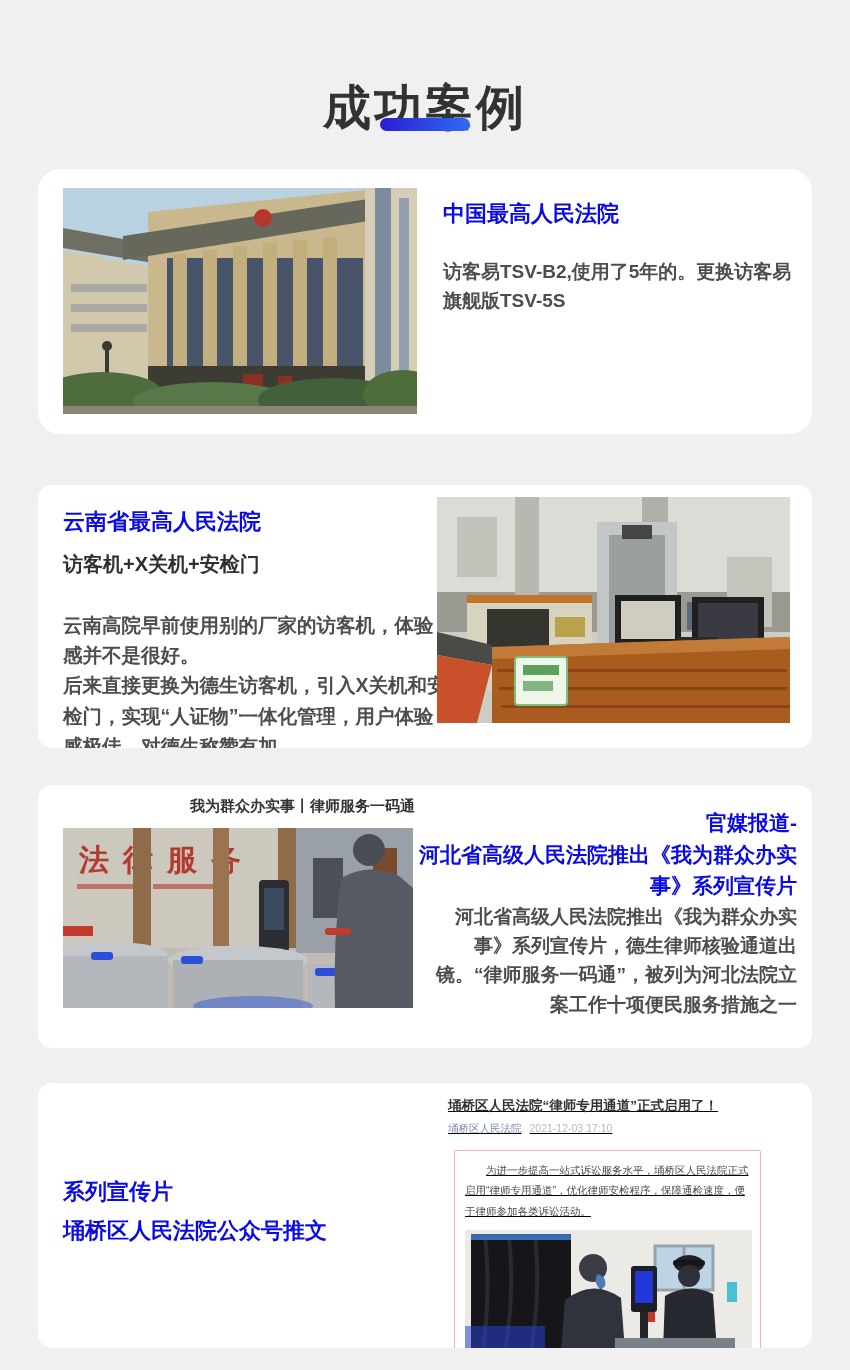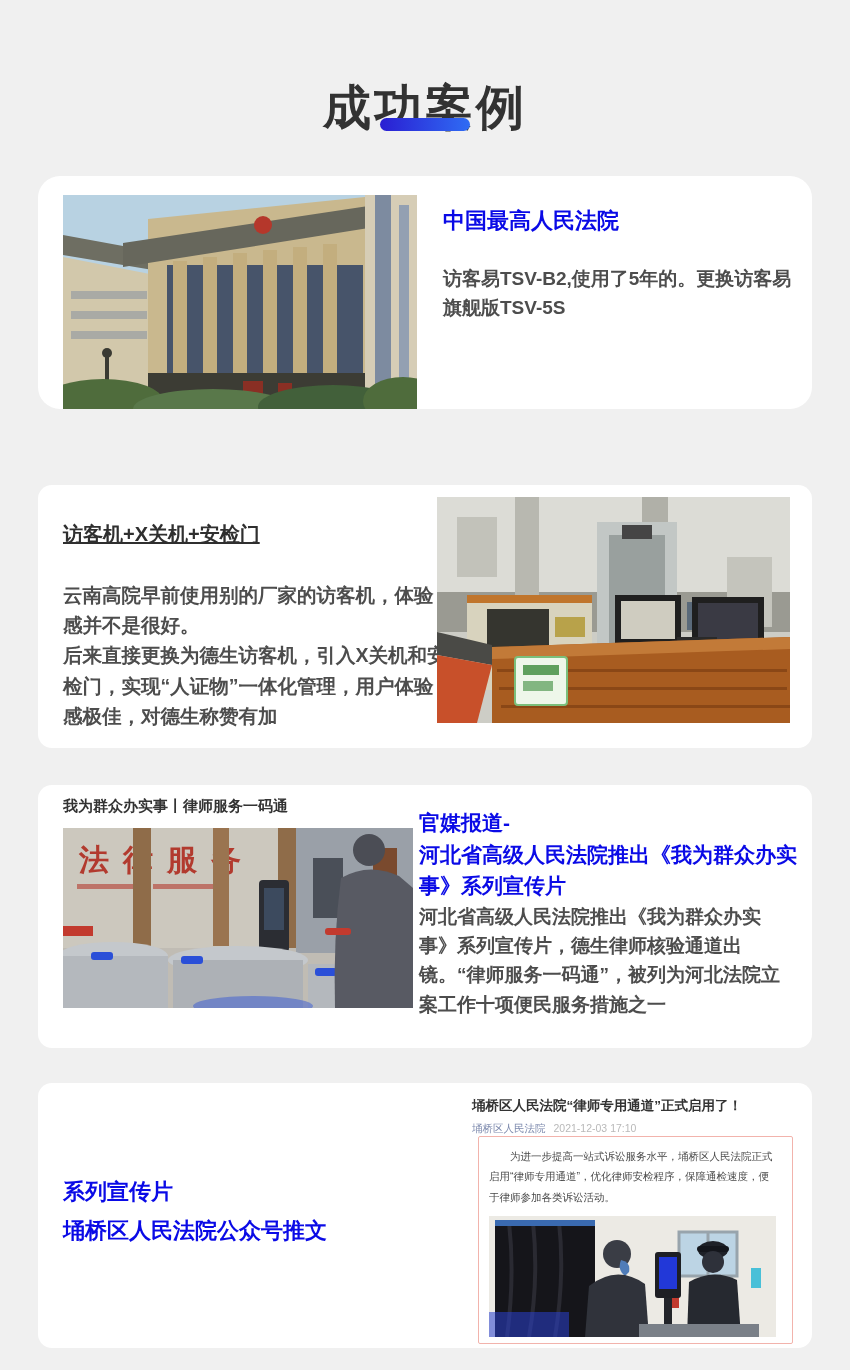--- a/index.html
+++ b/index.html
@@ -19,64 +19,64 @@
   .accent-bar {
     position:absolute; top:118px; left:380px;
     width:90px; height:13px; border-radius:7px;
     background:linear-gradient(90deg,#2a1ed2 0%,#2f6cf4 100%);
   }
   .card {
     position:absolute; left:38px; width:774px;
     background:#ffffff; border-radius:14px;
     overflow:hidden;
   }
-  #card1 { top:176px; height:233px;border-radius:22px; }
+  #card1 { top:169px; height:265px;border-radius:22px; }
   #card2 { top:485px; height:263px; }
-  #card3 { top:785px; height:263px; }
+  #card3 { top:785px; height:263px;text-align:right; }
   #card4 { top:1083px; height:265px; }
 
   .photo { position:absolute; overflow:hidden; background:#dddddd; }
   .photo svg { display:block; width:100%; height:100%; }
 
   
   .photo-c1 { left:25px; top:19px; width:354px; height:226px; }
   .c1-text { position:absolute; left:405px; top:30px; width:352px; }
   .blue-title { font-size:22px; font-weight:700; color:#0a0ae6; }
   .body-p { font-size:19px; font-weight:700; color:#4d4d4d; line-height:1.55; }
   .c1-p1 { margin-top:40px; }
   .c1-p2 { margin-top:28px; }
 
   
   .c2-text { position:absolute; left:25px; top:22px; width:388px; }
-  .c2-subtitle { margin-top:14px; font-size:20px; font-weight:700; color:#2f2f2f;text-decoration:underline; }
+  .c2-subtitle { margin-top:14px; font-size:20px; font-weight:700; color:#2f2f2f; }
   .c2-p1 { margin-top:32px; font-size:19.5px; }
   .c2-p2 { margin-top:0; font-size:19.5px; }
   .photo-c2 { left:399px; top:12px; width:353px; height:226px; }
 
   
   .c3-left { position:absolute; left:25px; top:12px; width:352px; }
   .inset-title { font-size:15px; font-weight:700; color:#333333; }
   .inset-byline { margin-top:8px; font-size:11.5px; color:#b9b9b9; }
   .inset-source { color:#a8786a; margin-right:10px; }
   .photo-c3 { position:relative; margin-top:12px; width:350px; height:180px; }
   .c3-right { position:absolute; left:381px; top:22px; width:378px; }
   .c3-title { font-size:21px; font-weight:700; color:#0a0ae6; line-height:1.5; }
   .c3-p { font-size:19px; }
 
   
   .c4-left { position:absolute; left:25px; top:90px; width:380px; }
   .c4-title { font-size:22px; font-weight:700; color:#0a0ae6; line-height:1.75; }
-  .c4-article { position:absolute; left:434px; top:14px; width:352px; }
+  .c4-article { position:absolute; left:410px; top:14px; width:352px;text-decoration:underline; }
   .art-title { font-size:13.5px; font-weight:700; color:#333333; }
   .art-byline { margin-top:7px; font-size:10.5px; color:#b9b9b9; }
   .art-source { color:#7c89ad; margin-right:8px; }
   .red-box {
-    margin-left:6px; width:285px;
+    margin-top:14px; margin-left:6px; width:285px;
     border:1px solid #f2b3ac; border-radius:2px;
-    padding:9px 18px 6px 10px; background:#ffffff;
+    padding:9px 10px 6px 10px; background:#ffffff;
   }
   .box-text { font-size:10.5px; font-weight:400; color:#4a4a4a; line-height:1.95; text-indent:2em; }
   .photo-c4 { position:relative; margin-top:9px; width:287px; height:121px; }
 </style>
 </head>
 <body>
 
 <h1 class="page-title">成功案例</h1>
 <div class="accent-bar"></div>
 
@@ -115,20 +115,21 @@
     </svg>
   </div>
   <div class="c1-text">
     <div class="blue-title">中国最高人民法院</div>
     <div class="body-p c1-p2">访客易TSV-B2,使用了5年的。更换访客易旗舰版TSV-5S</div>
   </div>
 </section>
 
 <section class="card" id="card2">
   <div class="c2-text">
+    <div class="blue-title">云南省最高人民法院</div>
     <div class="c2-subtitle">访客机+X关机+安检门</div>
     <div class="body-p c2-p1">云南高院早前使用别的厂家的访客机，体验感并不是很好。</div>
     <div class="body-p c2-p2">后来直接更换为德生访客机，引入X关机和安检门，实现“人证物”一体化管理，用户体验感极佳，对德生称赞有加</div>
   </div>
   <div class="photo photo-c2">
     <svg viewBox="0 0 353 226" preserveAspectRatio="none">
       <rect x="0" y="0" width="353" height="226" fill="#cdcdc6"></rect>
       <rect x="0" y="0" width="353" height="95" fill="#dcdcd6"></rect>
       <rect x="0" y="95" width="353" height="40" fill="#9a9a92"></rect>
       <rect x="78" y="0" width="24" height="150" fill="#b8b8b0"></rect>

